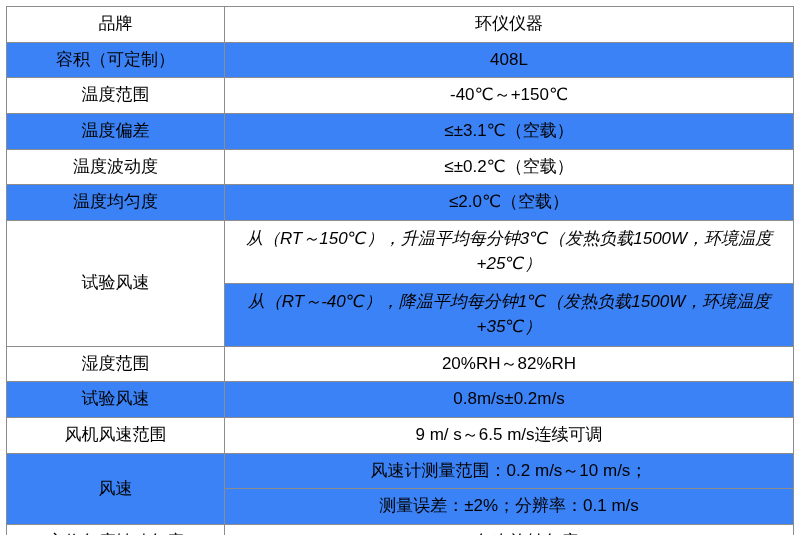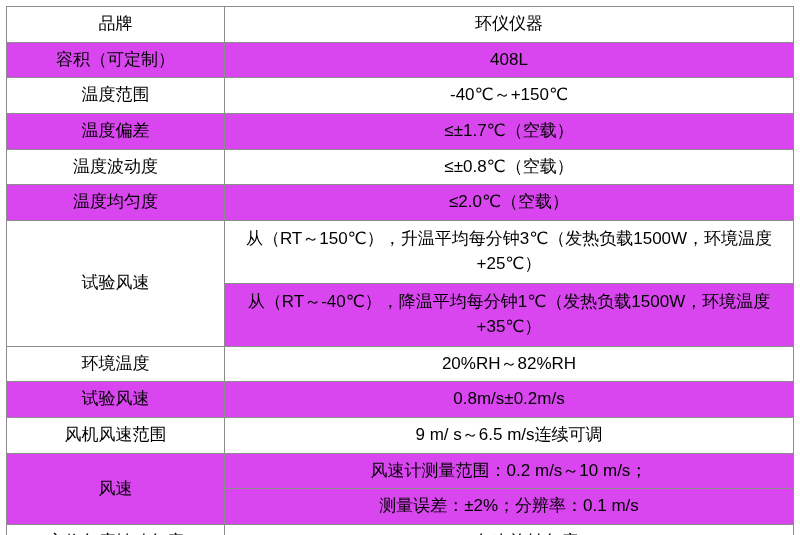--- a/index.html
+++ b/index.html
@@ -23,23 +23,23 @@
   .spec-table td {
     border: 1px solid #8c8c8c;
     text-align: center;
     vertical-align: middle;
     font-size: 17px;
     line-height: 1.45;
     padding: 5px 6px;
     color: #000;
   }
   .col-label { width: 205px; }
-  td.shaded { background: #d946ef; text-align: center; }
+  td.shaded { background: #3b82f6; text-align: center; }
   td.plain { background: #ffffff; }
-  .cell-multiline { line-height: 1.75; }
+  .cell-multiline { line-height: 1.75; font-style: italic; }
   .tall { height: 52px; }
 </style>
 </head>
 <body>
 
 <table class="spec-table">
   <tbody>
     <tr>
       <td class="col-label plain">品牌</td>
       <td class="plain">环仪仪器</td>
@@ -47,39 +47,39 @@
     <tr>
       <td class="col-label shaded">容积（可定制）</td>
       <td class="shaded">408L</td>
     </tr>
     <tr>
       <td class="col-label plain">温度范围</td>
       <td class="plain">-40℃～+150℃</td>
     </tr>
     <tr>
       <td class="col-label shaded">温度偏差</td>
-      <td class="shaded">≤±1.7℃（空载）</td>
+      <td class="shaded">≤±3.1℃（空载）</td>
     </tr>
     <tr>
       <td class="col-label plain">温度波动度</td>
-      <td class="plain">≤±0.8℃（空载）</td>
+      <td class="plain">≤±0.2℃（空载）</td>
     </tr>
     <tr>
       <td class="col-label shaded">温度均匀度</td>
       <td class="shaded">≤2.0℃（空载）</td>
     </tr>
     <tr>
       <td class="col-label plain tall" rowspan="2">试验风速</td>
       <td class="plain cell-multiline tall">从（RT～150℃），升温平均每分钟3℃（发热负载1500W，环境温度+25℃）</td>
     </tr>
     <tr>
       <td class="shaded cell-multiline tall">从（RT～-40℃），降温平均每分钟1℃（发热负载1500W，环境温度+35℃）</td>
     </tr>
     <tr>
-      <td class="col-label plain">环境温度</td>
+      <td class="col-label plain">湿度范围</td>
       <td class="plain">20%RH～82%RH</td>
     </tr>
     <tr>
       <td class="col-label shaded">试验风速</td>
       <td class="shaded">0.8m/s±0.2m/s</td>
     </tr>
     <tr>
       <td class="col-label plain">风机风速范围</td>
       <td class="plain">9 m/ s～6.5 m/s连续可调</td>
     </tr>

